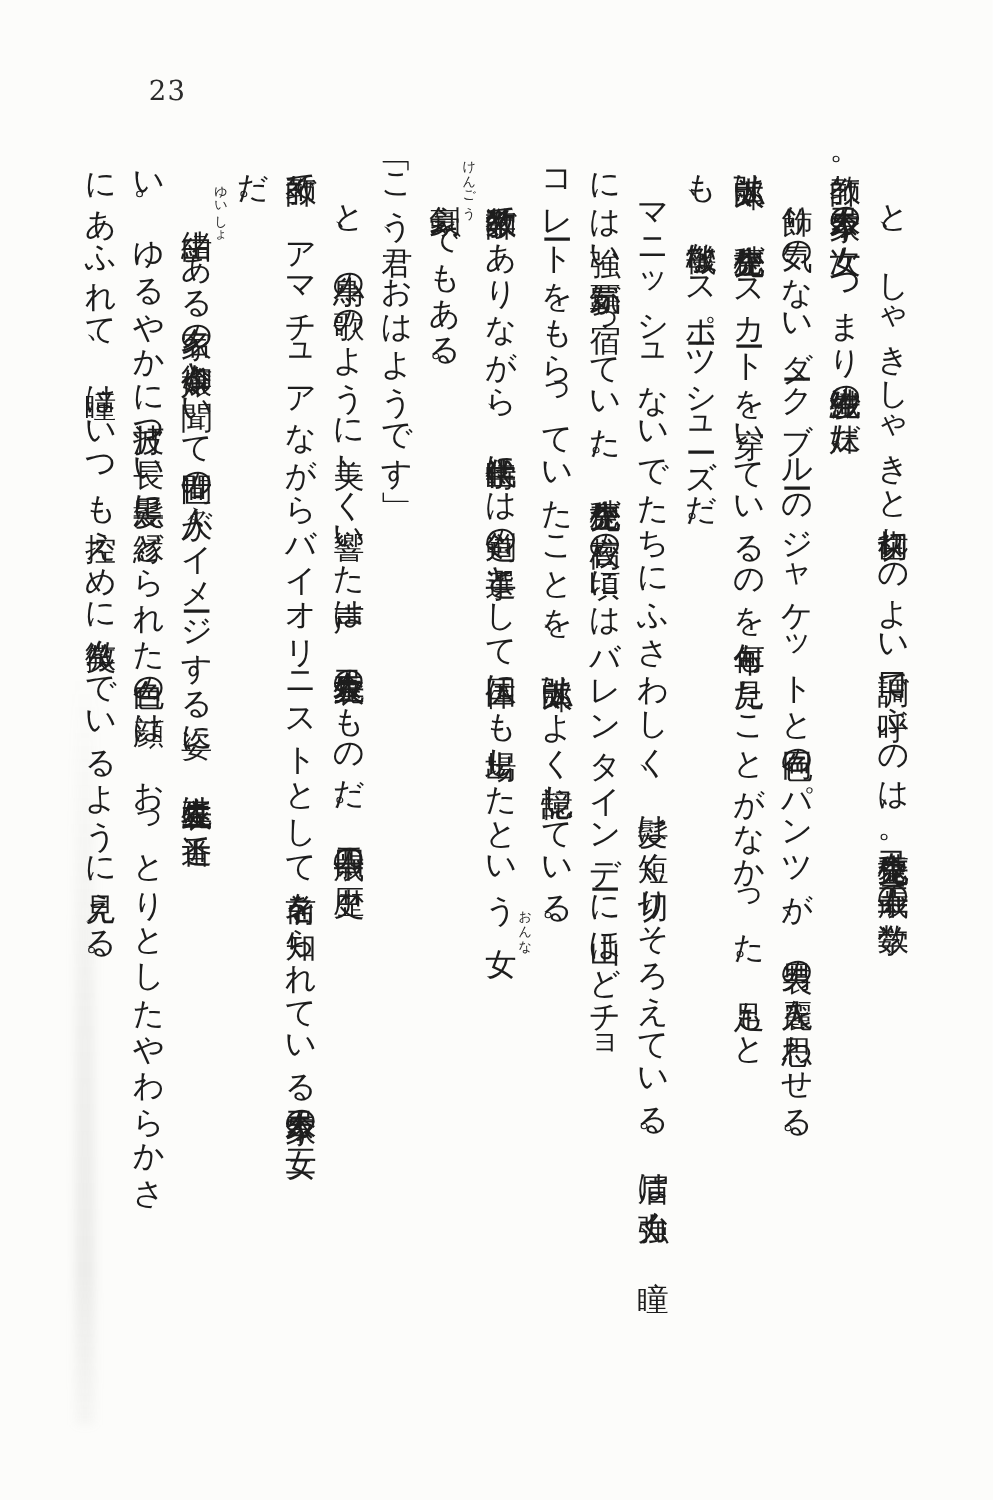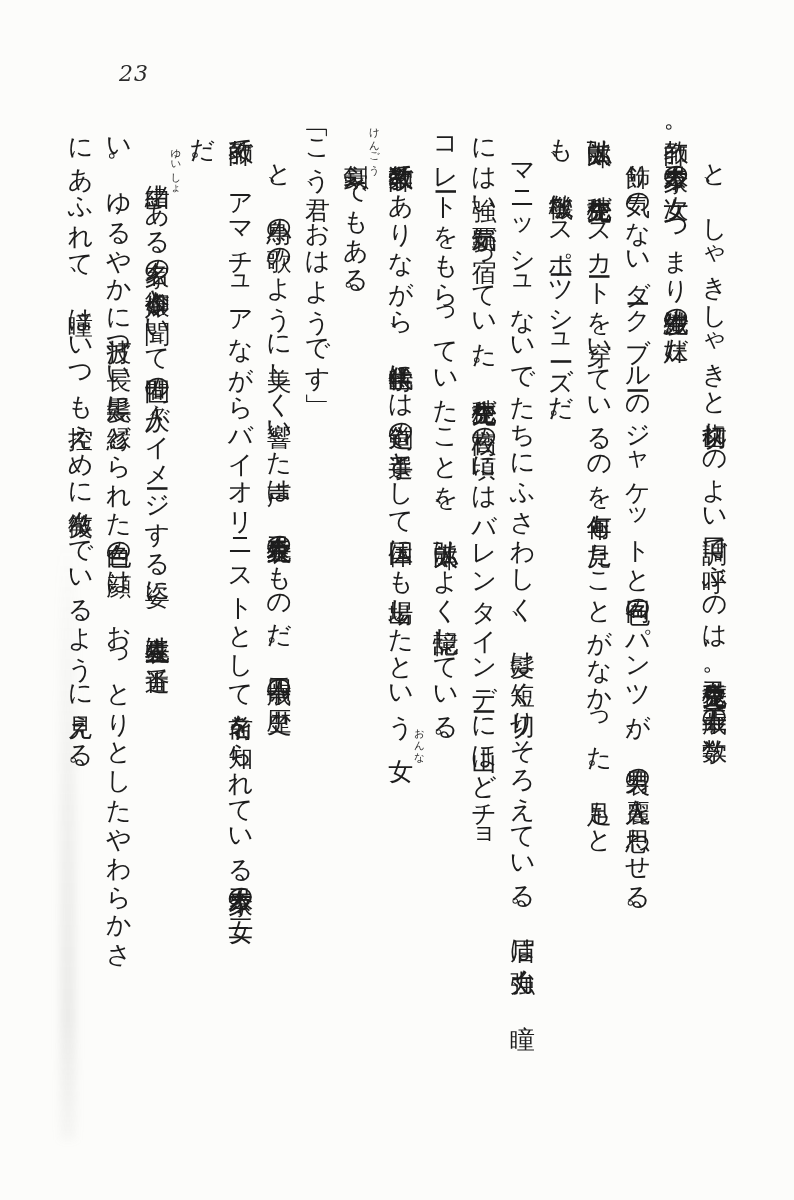--- a/index.html
+++ b/index.html
@@ -31,21 +31,20 @@
     filter: blur(4px);
     pointer-events: none;
   }
   .page-number {
     position: absolute;
     left: 119px;
     top: 61px;
     font-size: 22px;
     letter-spacing: 1px;
     color: #2b2b2b;
-    font-style: italic;
   }
   .text-body {
     position: absolute;
     top: 121px;
     right: 61px;
     height: 1000px;
     writing-mode: vertical-rl;
     text-orientation: mixed;
     font-size: 25px;
     line-height: 38.4px;

